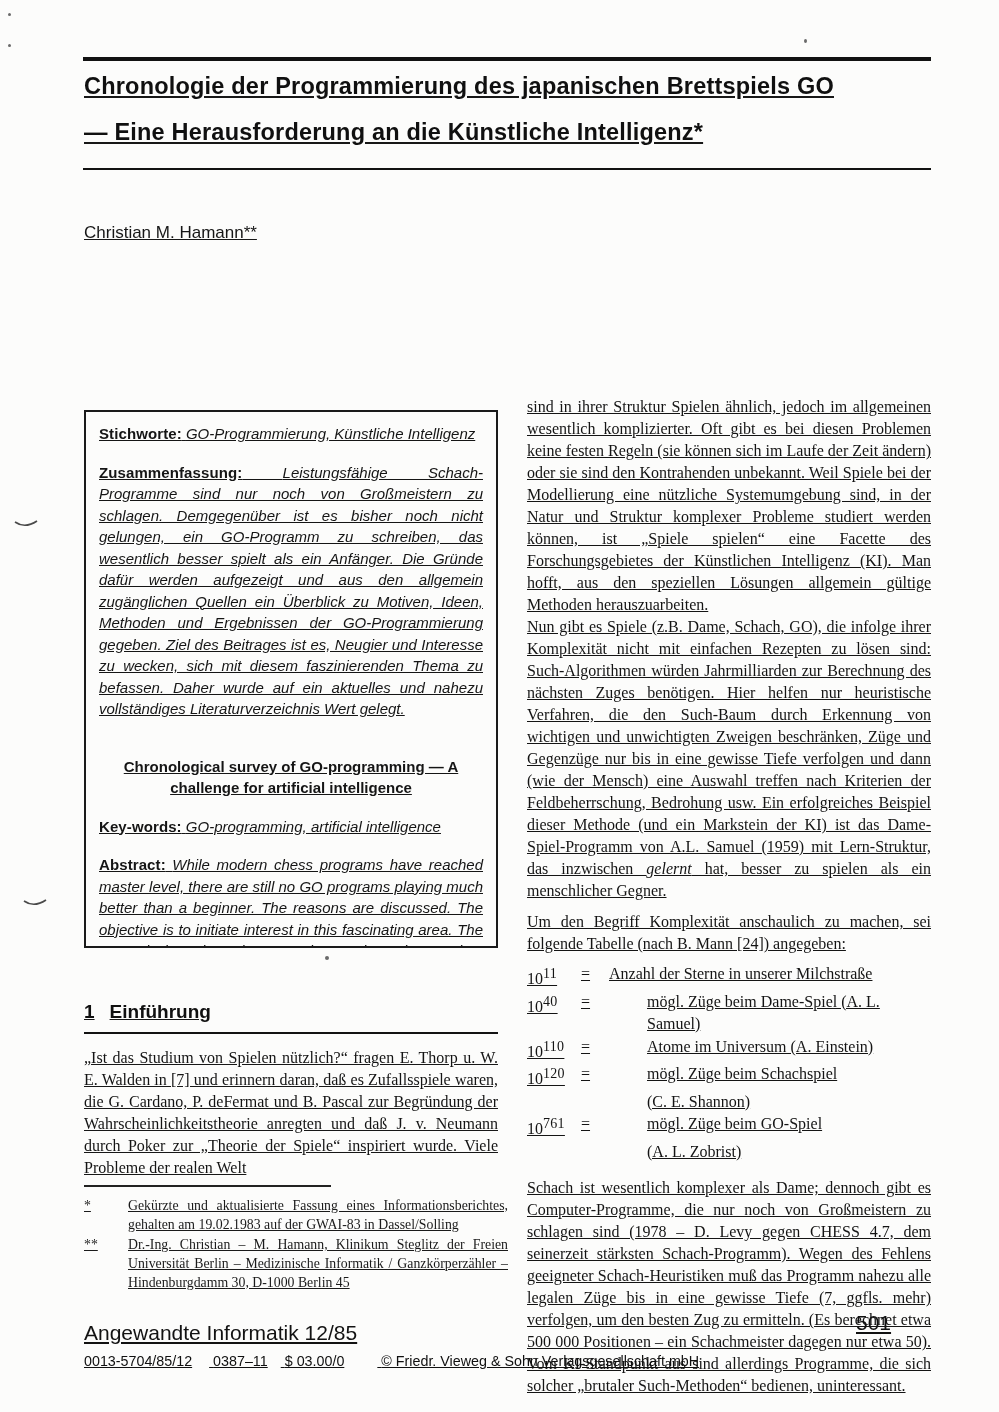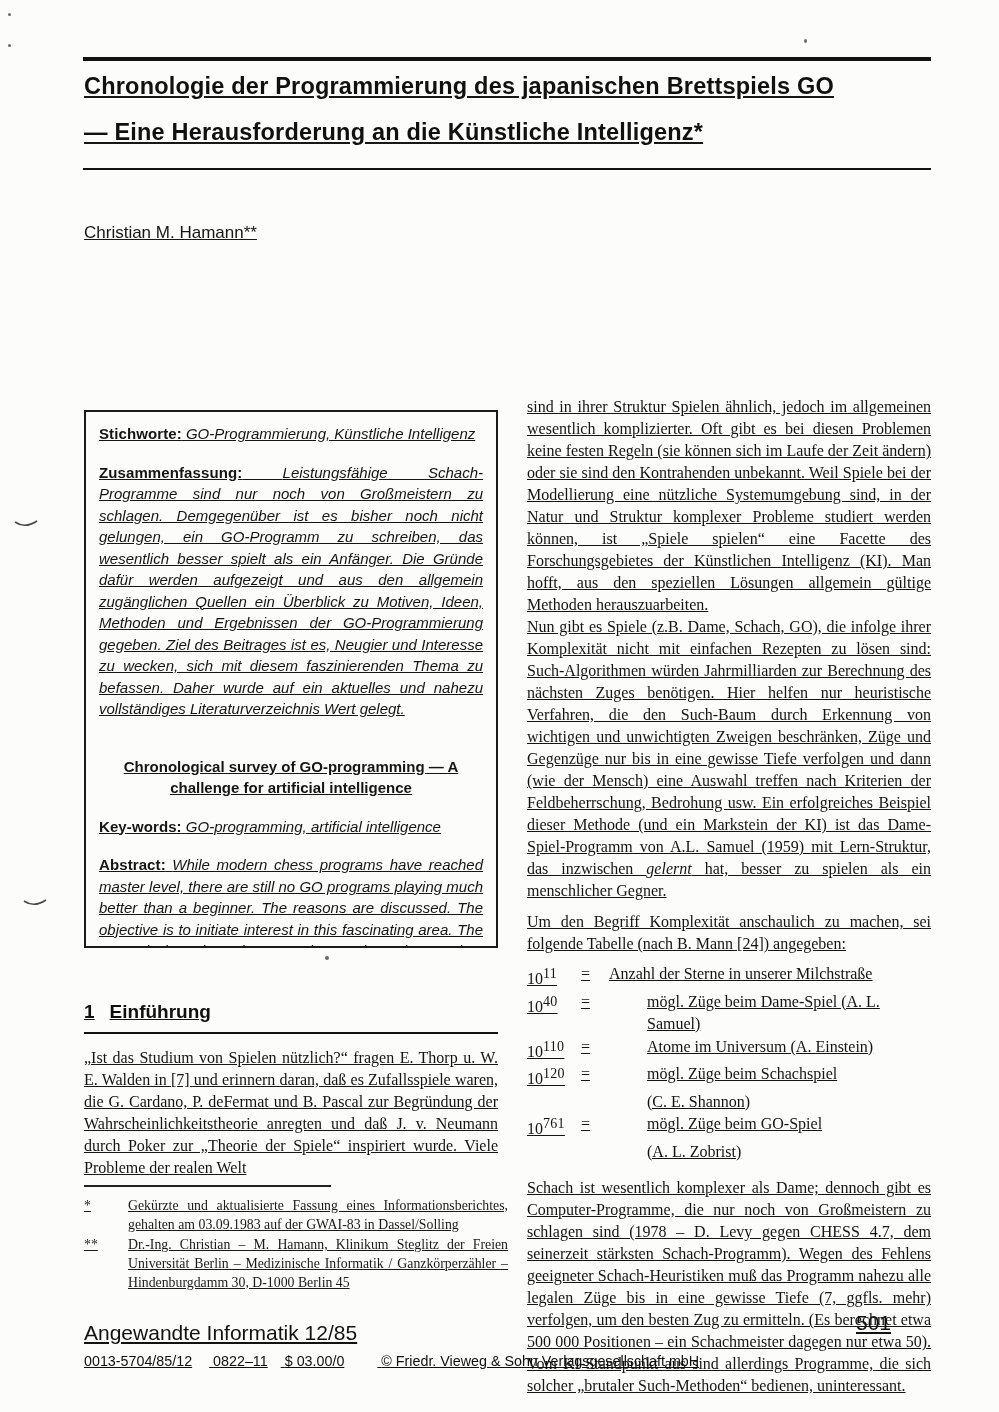--- a/index.html
+++ b/index.html
@@ -171,28 +171,28 @@
     <span class="sec-num">1</span><span>Einführung</span>
   </div>
   <div class="sec-rule"></div>
   <p class="sec-para">„Ist das Studium von Spielen nützlich?“ fragen E. Thorp u. W. E. Walden in [7] und erinnern daran, daß es Zufallsspiele waren, die G. Cardano, P. deFermat und B. Pascal zur Begründung der Wahrscheinlichkeitstheorie anregten und daß J. v. Neumann durch Poker zur „Theorie der Spiele“ inspiriert wurde. Viele Probleme der realen Welt</p>
 </div>
 
 <div class="abs" id="footnotes">
   <div class="fn-rule"></div>
   <div class="fn">
     <span class="fn-marker">*</span>
-    <span class="fn-text">Gekürzte und aktualisierte Fassung eines Informationsberichtes, gehalten am 03.09.1983 auf der GWAI-83 in Dassel/Solling</span>
+    <span class="fn-text">Gekürzte und aktualisierte Fassung eines Informationsberichtes, gehalten am 19.02.1983 auf der GWAI-83 in Dassel/Solling</span>
   </div>
   <div class="fn">
     <span class="fn-marker">**</span>
     <span class="fn-text">Dr.-Ing. Christian – M. Hamann, Klinikum Steglitz der Freien Universität Berlin – Medizinische Informatik / Ganzkörperzähler – Hindenburgdamm 30, D-1000 Berlin 45</span>
   </div>
 </div>
 
 <div class="abs" id="journal-line">Angewandte Informatik 12/85</div>
 <div class="abs" id="page-number">501</div>
 <div class="abs" id="footer-codes">
   <span class="fc-issn">0013-5704/85/12</span>
-  <span class="fc-pages">0822–11</span>
+  <span class="fc-pages">0387–11</span>
   <span class="fc-price">$ 03.00/0</span>
   <span>© Friedr. Vieweg &amp; Sohn Verlagsgesellschaft mbH</span>
 </div>
 
 </body></html>

